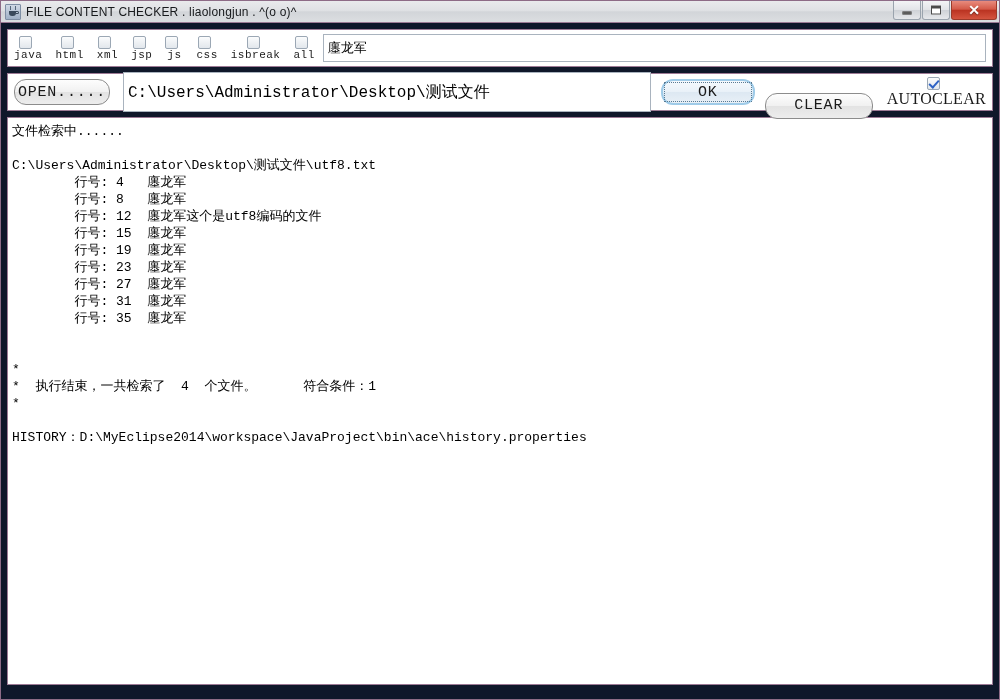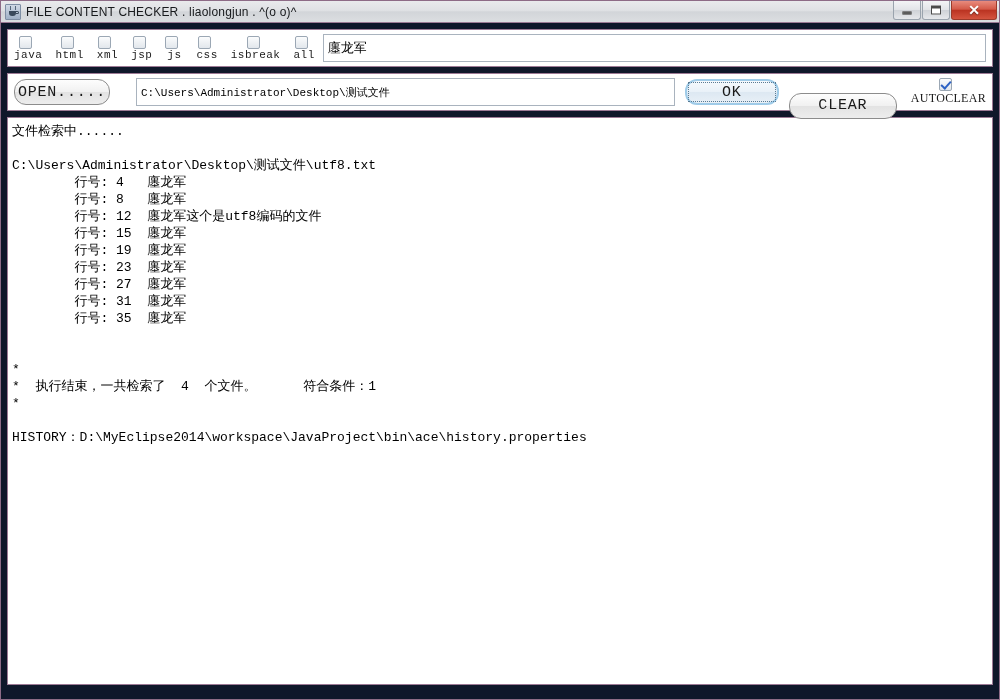--- a/index.html
+++ b/index.html
@@ -195,23 +195,23 @@
     padding: 0 4px;
     font-family: "Liberation Sans", sans-serif;
     font-size: 13px;
     color: #000000;
     overflow: hidden;
     white-space: nowrap;
   }
   .search-input { margin-left: 8px; height: 28px; }
   .path-input {
     font-family: "Liberation Mono", monospace;
-    font-size: 11px;
-    height: 28px;
-    margin-left: 16px;
+    font-size: 16px;
+    height: 40px;
+    margin-left: 3px;
   }
 
   
   .btn {
     box-sizing: border-box;
     height: 26px;
     border: 1px solid #8c8c8c;
     border-radius: 12px;
     background: linear-gradient(to bottom, #fdfdfd 0%, #f1f1f1 48%, #e3e3e3 52%, #ededed 100%);
     font-family: "Liberation Mono", monospace;
@@ -235,21 +235,21 @@
   }
   .btn-ok:after {
     content: "";
     position: absolute;
     left: 1px; top: 1px; right: 1px; bottom: 1px;
     border: 1px dotted #5a7b93;
     pointer-events: none;
   }
   .btn-clear { width: 108px; flex: 0 0 108px; margin-left: 10px; margin-top: 27px; }
   .autoclear { margin-left: 14px; flex: 0 0 auto; }
-  .autoclear .cb-label { font-family: "Liberation Serif", serif; font-size: 12px; letter-spacing: 0.3px; }
+  .autoclear .cb-label { font-family: "Liberation Serif", serif; font-size: 16px; letter-spacing: 0.3px; }
 
   
   .output {
     margin: 6px 6px 6px 6px;
     height: 568px;
     box-sizing: border-box;
     border: 1px solid #9c7a95;
     background: #ffffff;
     overflow: hidden;
     padding: 5px 0 0 4px;

